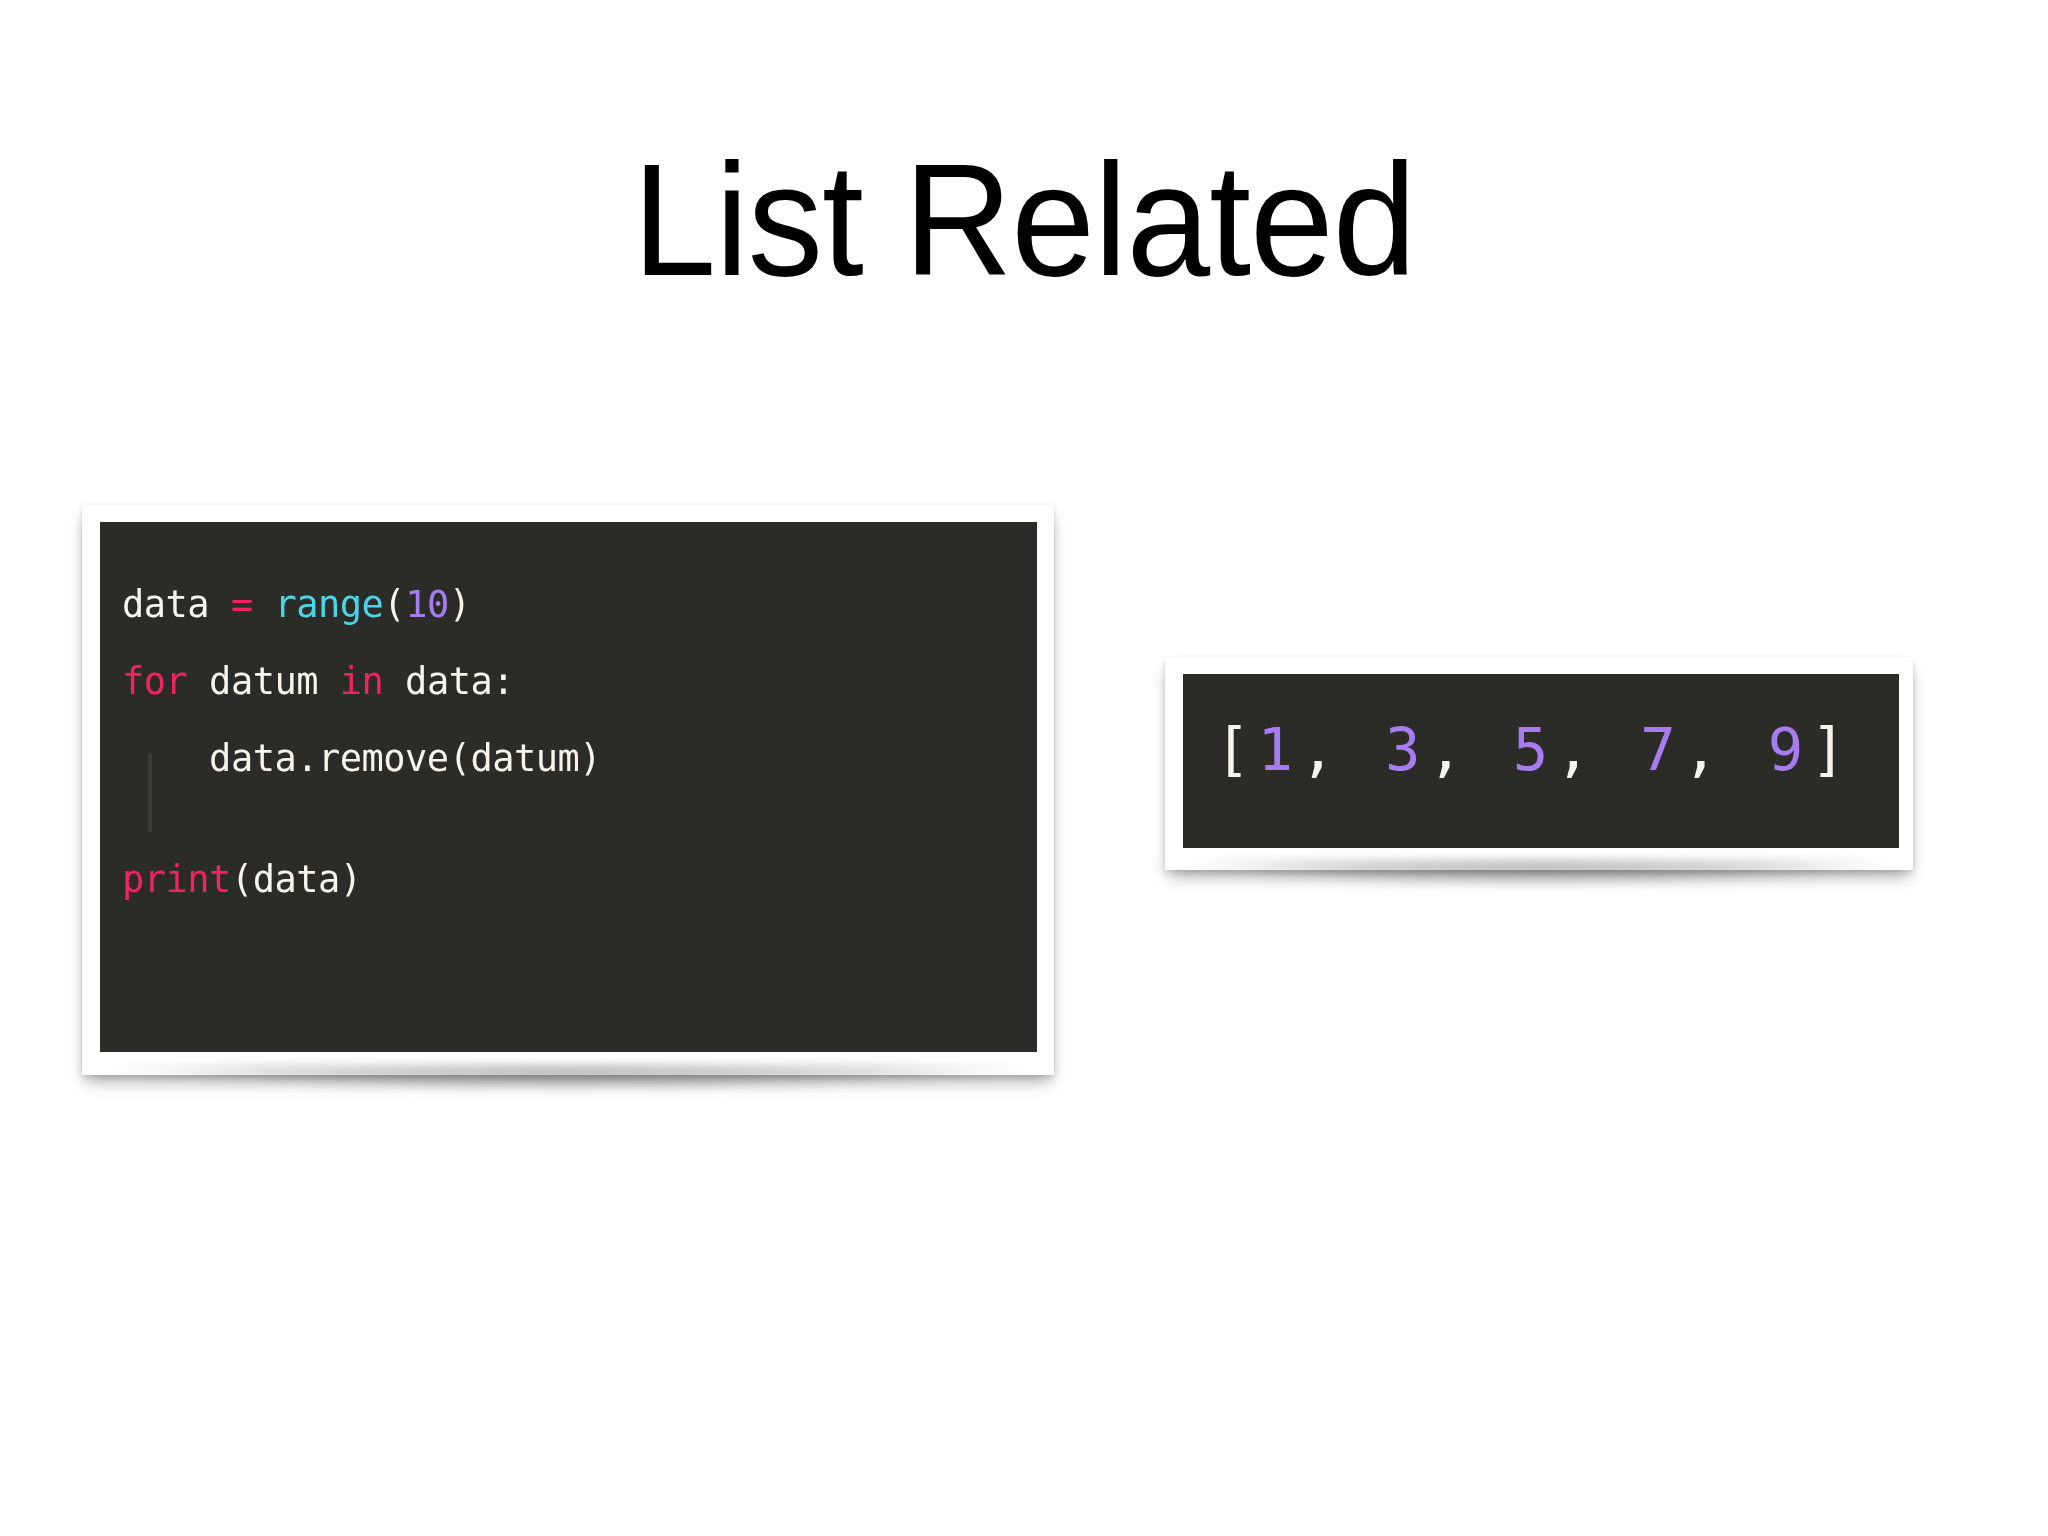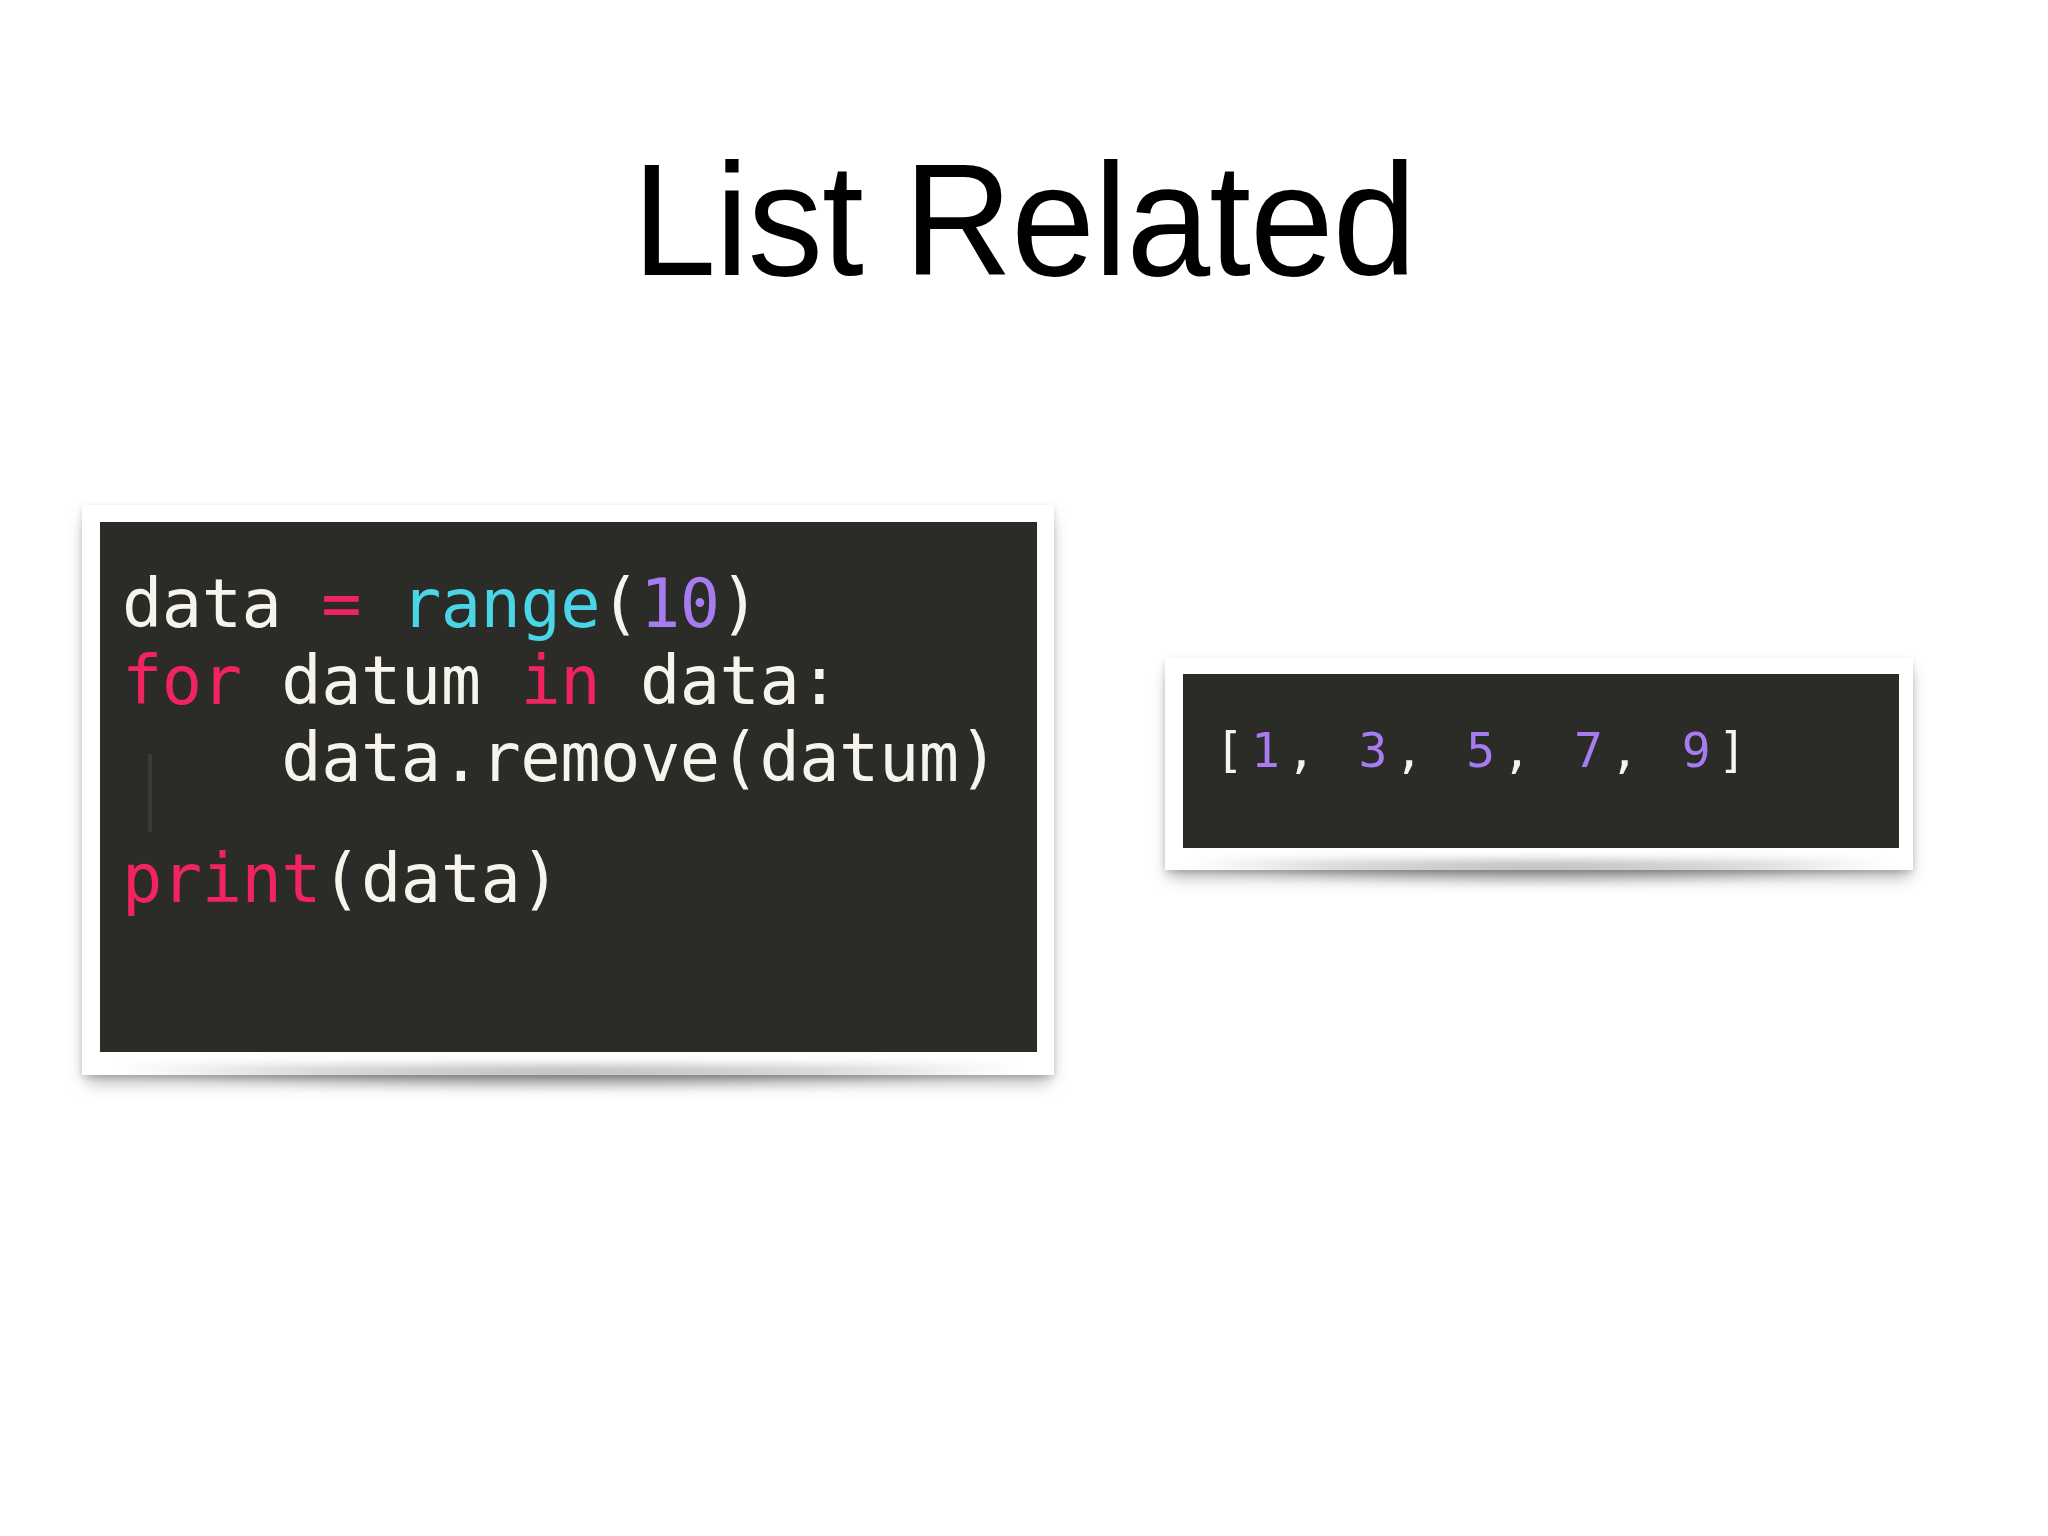--- a/index.html
+++ b/index.html
@@ -75,21 +75,21 @@
     top: 17px;
     right: 17px;
     bottom: 23px;
   }
   #code-listing {
     position: absolute;
     left: 22px;
     top: 44px;
     margin: 0;
     font-family: "DejaVu Sans Mono", "Liberation Mono", monospace;
-    font-size: 67px;
+    font-size: 37px;
     line-height: 77px;
     color: #f7f4ec;
     white-space: pre;
     letter-spacing: -0.5px;
   }
   #code-listing .ln { display: block; height: 77px; }
   #code-listing .blank { display: block; height: 44px; }
 
   
   #indent-guide {
@@ -113,21 +113,21 @@
     top: 16px;
     right: 14px;
     bottom: 22px;
   }
   #output-listing {
     position: absolute;
     left: 32px;
     top: 40px;
     margin: 0;
     font-family: "DejaVu Sans Mono", "Liberation Mono", monospace;
-    font-size: 48px;
+    font-size: 59px;
     line-height: 72px;
     color: #f7f4ec;
     white-space: pre;
     letter-spacing: 7px;
   }
 
   
   .tok-plain { color: #f7f4ec; }
   .tok-kw    { color: #f2245f; }
   .tok-fn    { color: #4ad6e8; }

